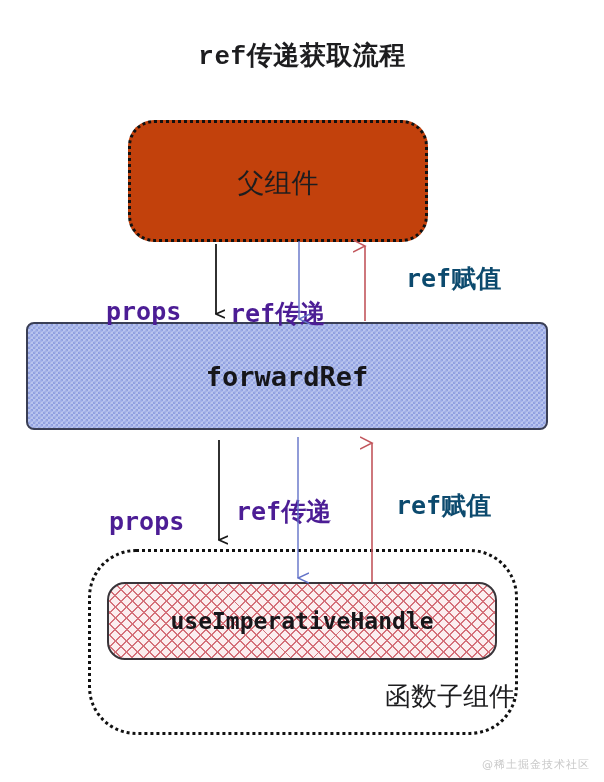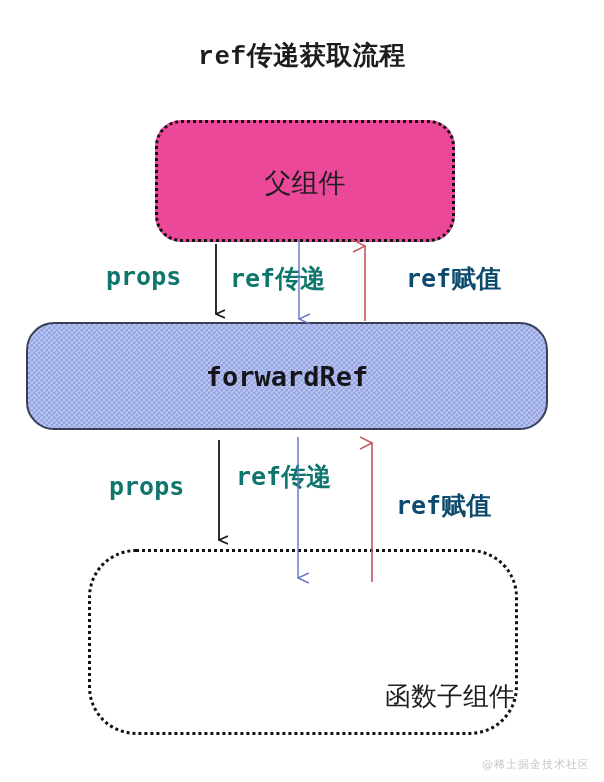--- a/index.html
+++ b/index.html
@@ -28,48 +28,48 @@
     font-family: Liberation Mono, monospace;
     font-size: 26px;
     font-weight: 700;
     color: #1d1d1f;
     letter-spacing: 0.5px;
   }
 
   
   .parent-box {
     position: absolute;
-    left: 155px;
+    left: 128px;
     top: 120px;
     width: 300px;
     height: 122px;
     border: 3px dotted #111111;
     border-radius: 26px;
     box-sizing: border-box;
-    background: #ec4899;
+    background: #c2410c;
   }
   .parent-label {
     position: absolute;
     left: 0;
     top: 42px;
     width: 100%;
     text-align: center;
     font-size: 27px;
     color: #1d1d1f;
   }
 
   
   .forwardref-box {
     position: absolute;
     left: 26px;
     top: 322px;
     width: 522px;
     height: 108px;
     border: 2px solid #3a3f55;
-    border-radius: 28px;
+    border-radius: 8px;
     box-sizing: border-box;
     background-color: #b9c5ee;
     background-image:
       linear-gradient(45deg, #8f9fe0 25%, transparent 25%, transparent 75%, #8f9fe0 75%),
       linear-gradient(45deg, #8f9fe0 25%, transparent 25%, transparent 75%, #8f9fe0 75%);
     background-size: 5px 5px;
     background-position: 0 0, 2.5px 2.5px;
   }
   .forwardref-label {
     position: absolute;
@@ -140,21 +140,21 @@
   }
 
   
   .edge-label {
     position: absolute;
     font-family: "DejaVu Sans Mono", "Liberation Mono", monospace;
     font-size: 25px;
     font-weight: 700;
     white-space: nowrap;
   }
-  .edge-label.black { color: #0f766e; }
+  .edge-label.black { color: #4c1d95; margin-top: 35px; }
   .edge-label.red   { color: #0c4a6e; }
 
   
   .arrow-layer {
     position: absolute;
     left: 0;
     top: 0;
     width: 604px;
     height: 782px;
     pointer-events: none;
@@ -182,20 +182,23 @@
   </div>
 
   <div class="forwardref-box">
     <div class="forwardref-label">forwardRef</div>
   </div>
 
   <div class="child-box">
     <div class="child-label">函数子组件</div>
   </div>
 
+  <div class="uih-box">
+    <div class="uih-label">useImperativeHandle</div>
+  </div>
 
   <div class="edge-label black" style="left:106px; top:262px;">props</div>
   <div class="edge-label black" style="left:230px; top:262px;">ref传递</div>
   <div class="edge-label red" style="left:406px; top:262px;">ref赋值</div>
 
   <div class="edge-label black" style="left:109px; top:472px;">props</div>
   <div class="edge-label black" style="left:236px; top:460px;">ref传递</div>
   <div class="edge-label red" style="left:396px; top:489px;">ref赋值</div>
 
   <svg class="arrow-layer" viewBox="0 0 604 782">

